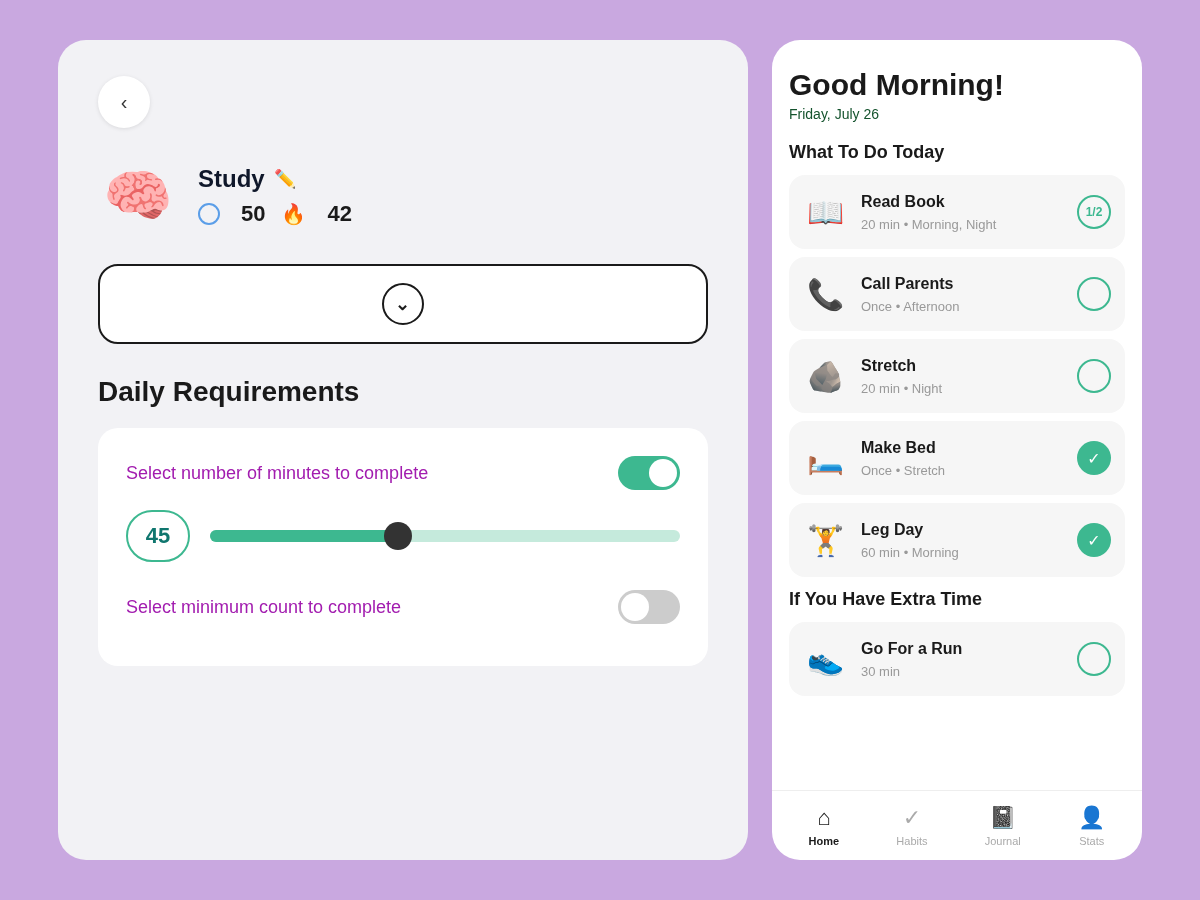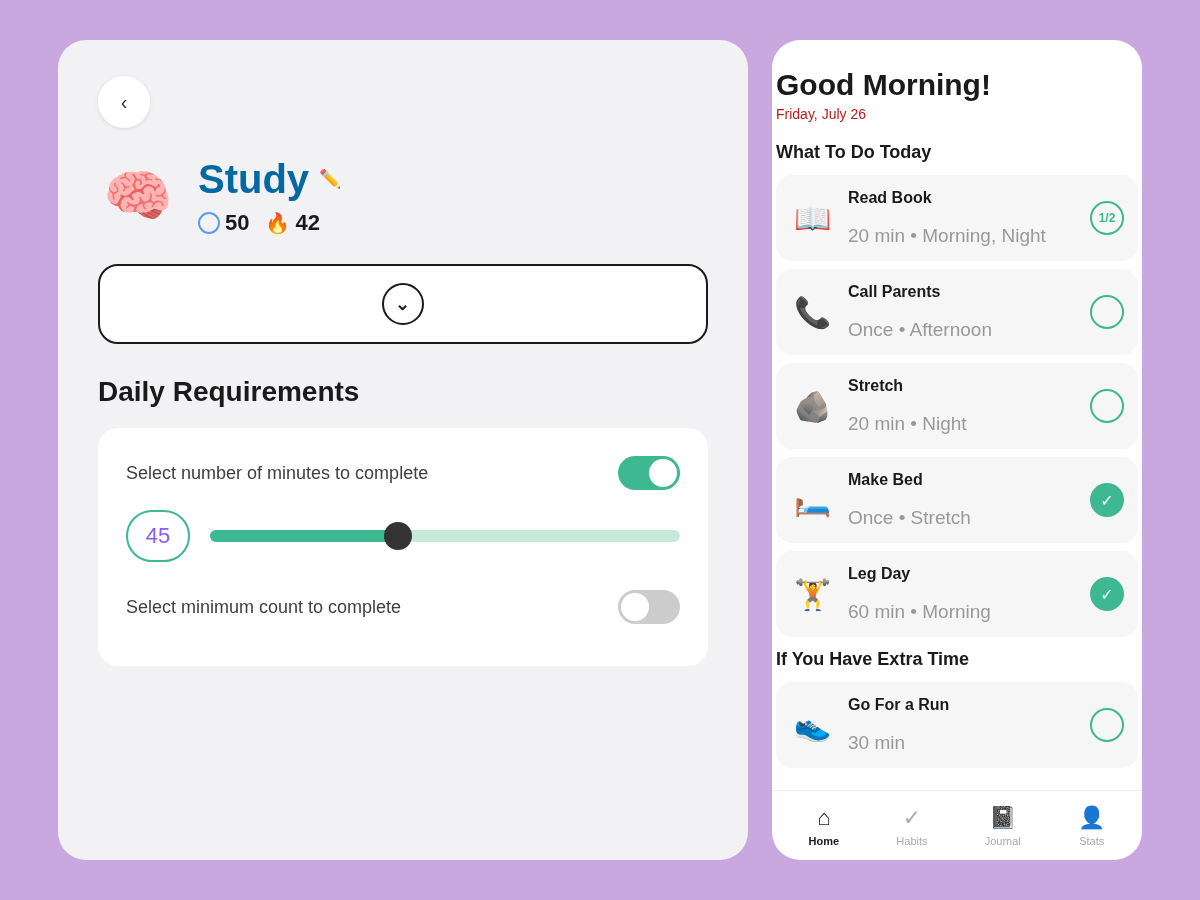--- a/index.html
+++ b/index.html
@@ -64,41 +64,41 @@
       gap: 8px;
     }
 
     .habit-name-row {
       display: flex;
       align-items: center;
       gap: 10px;
     }
 
     .habit-name {
-      font-size: 40px;
+      font-size: 24px;
       font-weight: 700;
-      color: #0369a1;
+      color: #0f172a;
     }
 
     .edit-icon {
       font-size: 18px;
       color: #888;
       cursor: pointer;
     }
 
     .stats-row {
       display: flex;
       align-items: center;
       gap: 16px;
     }
 
     .stat-item {
       display: flex;
       align-items: center;
-      gap: 5px;
+      gap: 21px;
       font-size: 22px;
       font-weight: 600;
       color: #1a1a1a;
     }
 
     .stat-icon-blue {
       width: 22px;
       height: 22px;
       border-radius: 50%;
       border: 2.5px solid #5b9ee8;
@@ -154,21 +154,21 @@
 
     .req-row {
       display: flex;
       align-items: center;
       justify-content: space-between;
       margin-bottom: 20px;
     }
 
     .req-label {
       font-size: 18px;
-      color: #404040;
+      color: #a21caf;
     }
 
     
     .toggle-on {
       width: 62px;
       height: 34px;
       background: #3db890;
       border-radius: 17px;
       position: relative;
       cursor: pointer;
@@ -212,22 +212,22 @@
 
     .slider-value {
       min-width: 64px;
       height: 52px;
       border-radius: 26px;
       border: 2px solid #3db890;
       display: flex;
       align-items: center;
       justify-content: center;
       font-size: 22px;
-      font-weight: 400;
-      color: #8b5cf6;
+      font-weight: 700;
+      color: #0f766e;
     }
 
     .slider-track {
       flex: 1;
       height: 12px;
       background: #c5eadc;
       border-radius: 6px;
       position: relative;
     }
 
@@ -263,34 +263,34 @@
       height: 820px;
       background: #fff;
       border-radius: 28px;
       display: flex;
       flex-direction: column;
       overflow: hidden;
     }
 
     .right-content {
       flex: 1;
-      padding: 28px 4px 16px;
+      padding: 28px 17px 16px;
       overflow-y: auto;
     }
 
     .greeting {
       font-size: 30px;
       font-weight: 800;
       color: #1a1a1a;
       margin-bottom: 4px;
     }
 
     .date-label {
       font-size: 14px;
-      color: #b91c1c;
+      color: #14532d;
       margin-bottom: 20px;
     }
 
     .section-heading {
       font-size: 18px;
       font-weight: 600;
       color: #1a1a1a;
       margin-bottom: 12px;
     }
 
@@ -318,23 +318,23 @@
       flex: 1;
     }
 
     .habit-item-name {
       font-size: 16px;
       font-weight: 600;
       color: #1a1a1a;
     }
 
     .habit-item-meta {
-      font-size: 19px;
+      font-size: 13px;
       color: #999;
-      margin-top: 18px;
+      margin-top: 6px;
     }
 
     .check-empty {
       width: 34px;
       height: 34px;
       border-radius: 50%;
       border: 2px solid #3db890;
       flex-shrink: 0;
     }
 

